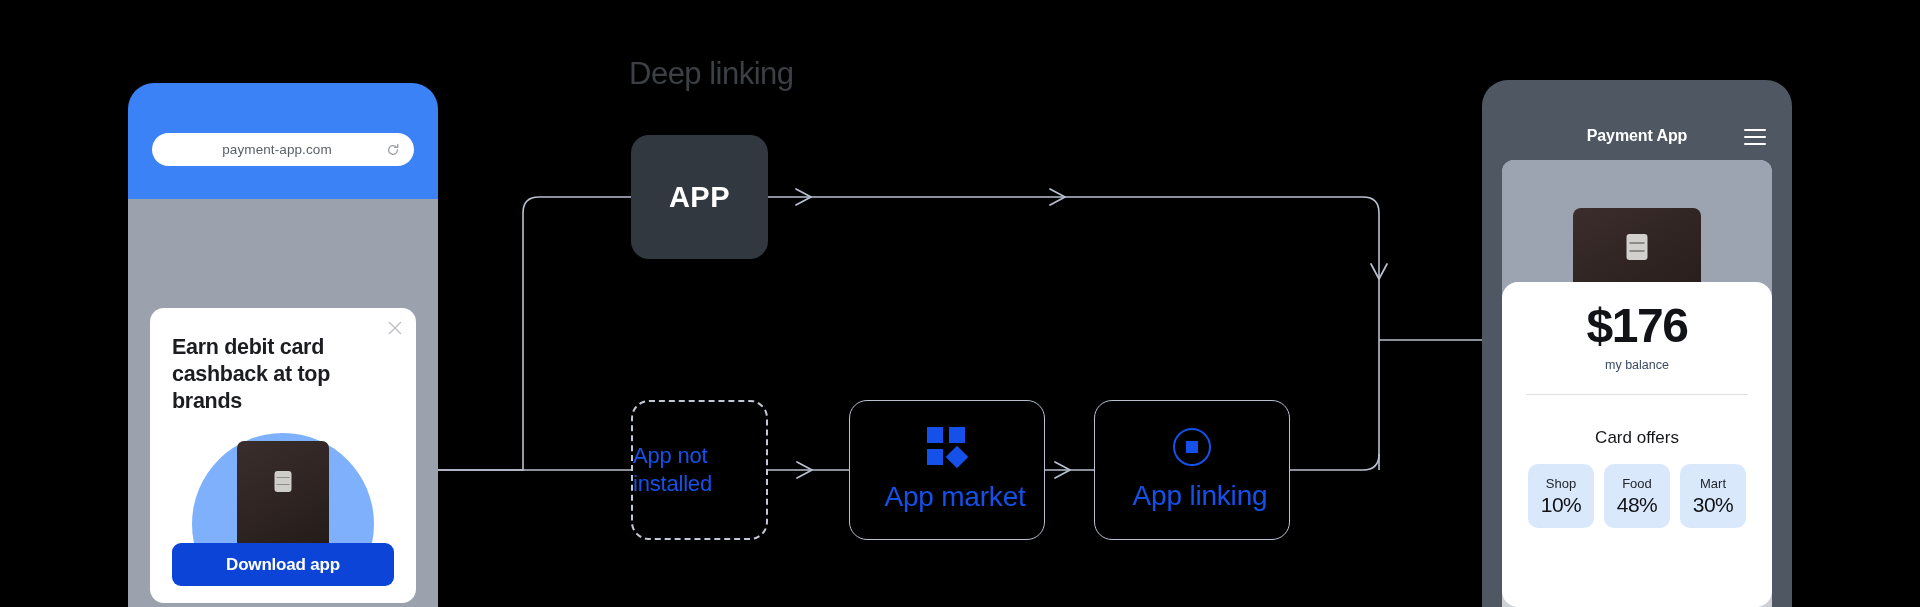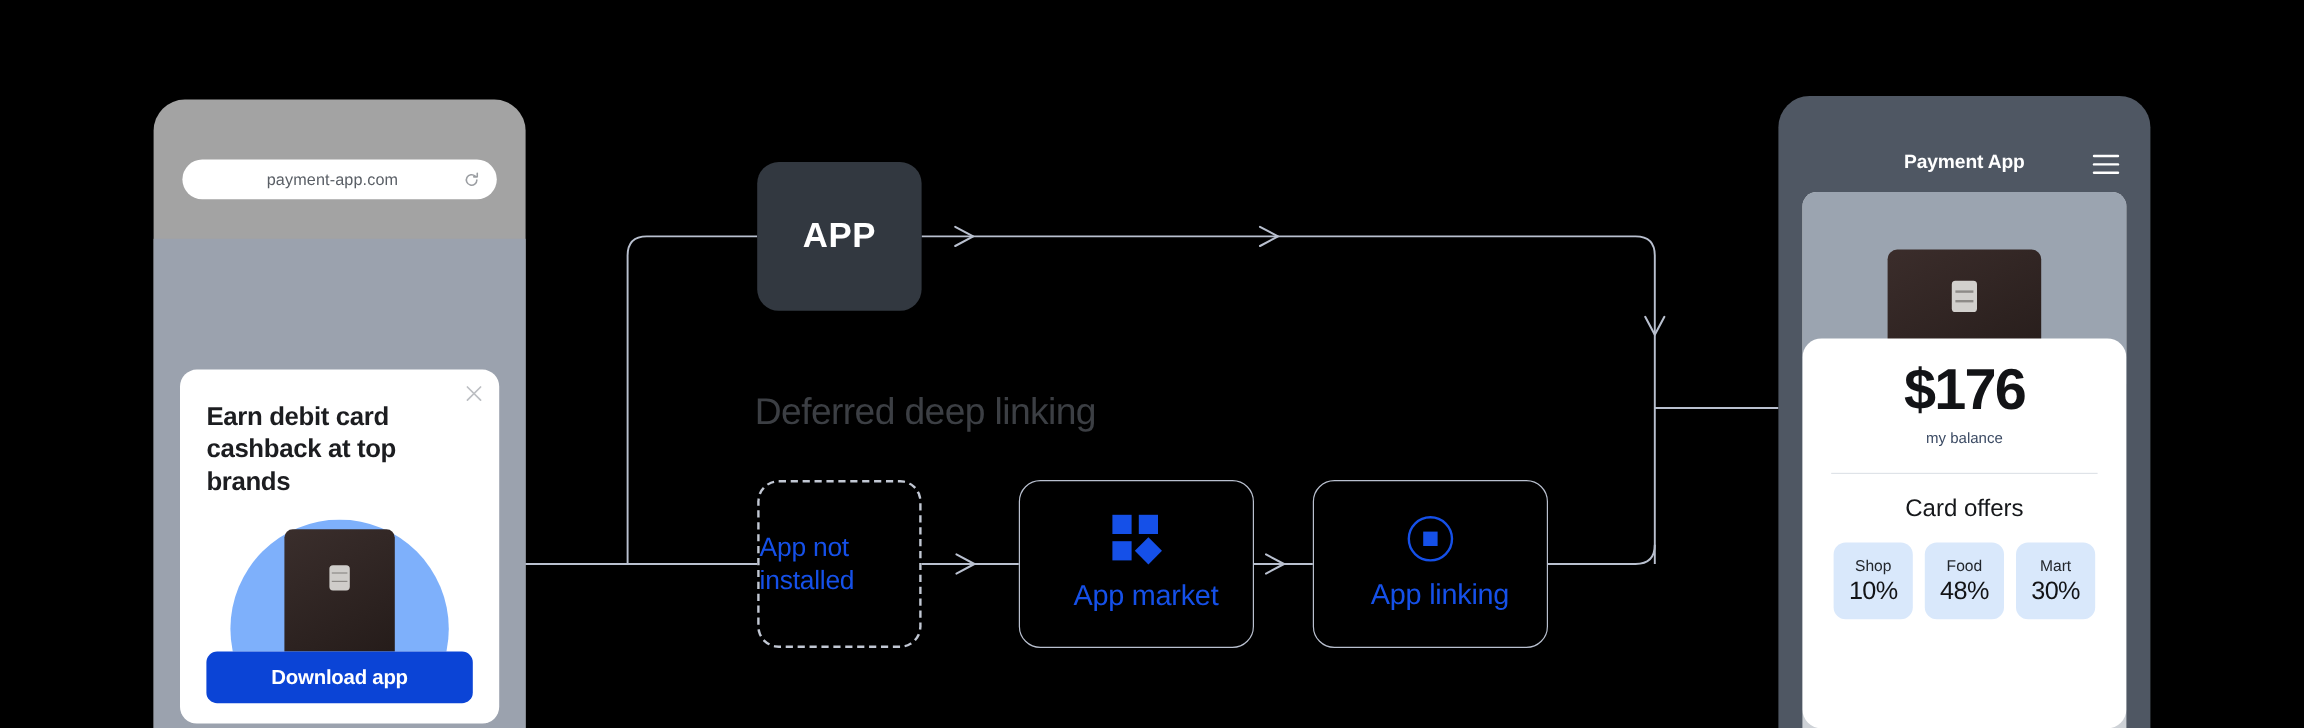--- a/index.html
+++ b/index.html
@@ -8,21 +8,21 @@
     background: #000000;
     font-family: "Liberation Sans", sans-serif;
     overflow: hidden;
   }
   .stage { position: relative; width: 1920px; height: 607px; background: #000; }
 
   
   .phone-left {
     position: absolute; left: 128px; top: 83px;
     width: 310px; height: 524px;
-    background: #a3a3a3;
+    background: #3b82f6;
     border-radius: 26px 26px 0 0;
   }
   .browser-bar {
     position: absolute; left: 24px; top: 50px;
     width: 262px; height: 33px;
     background: #ffffff;
     border-radius: 17px;
     display: flex; align-items: center; justify-content: center;
     gap: 8px;
   }
@@ -154,21 +154,21 @@
     text-align: center; font-size: 48px; font-weight: 700;
     color: #121316; letter-spacing: -1.5px; line-height: 1.05;
   }
   .balance-label {
     text-align: center; font-size: 12.5px; color: #3b4a63; margin-top: 7px;
   }
   .divider {
     margin: 22px 24px 0 24px; height: 1px; background: #dfe3e8;
   }
   .offers-title {
-    text-align: center; font-size: 20px; color: #15171a; margin-top: 18px;
+    text-align: center; font-size: 17px; color: #15171a; margin-top: 33px;
     font-weight: 400;
   }
   .offers-row {
     display: flex; justify-content: center; gap: 10px; margin-top: 16px;
   }
   .offer {
     width: 66px; height: 64px; background: #d9e8fb; border-radius: 10px;
     display: flex; flex-direction: column; align-items: center; justify-content: center;
     gap: 2px;
   }
@@ -210,21 +210,21 @@
     display: flex; flex-direction: column; align-items: center; justify-content: center;
     gap: 14px;
   }
   .node-install {
     position: absolute; left: 1094px; top: 400px;
     width: 196px; height: 140px;
     border: 1.3px solid #b9c0cf; border-radius: 18px;
     display: flex; flex-direction: column; align-items: center; justify-content: center;
     gap: 14px;
   }
-  .node-label { font-size: 24px; color: #1550e8; letter-spacing: -0.2px; margin-left: 16px; }
+  .node-label { font-size: 28px; color: #1550e8; letter-spacing: -0.2px; margin-left: 16px; }
 
   .icon-market { width: 40px; height: 40px; position: relative; }
   .icon-market i {
     position: absolute; width: 16px; height: 16px; background: #1550e8; display: block;
   }
   .icon-market i.tl { left: 0; top: 0; }
   .icon-market i.tr { left: 22px; top: 0; }
   .icon-market i.bl { left: 0; top: 22px; }
   .icon-market i.br { left: 22px; top: 22px; transform: rotate(45deg); }
 
@@ -259,21 +259,21 @@
 
     <g fill="none" stroke="#b9c0cf" stroke-width="1.7" stroke-linecap="round" stroke-linejoin="round">
       <polyline points="796,189 811,197 796,205"></polyline>
       <polyline points="1050,189 1065,197 1050,205"></polyline>
       <polyline points="1371,264 1379,279 1387,264"></polyline>
       <polyline points="797,462 812,470 797,478"></polyline>
       <polyline points="1055,462 1070,470 1055,478"></polyline>
     </g>
   </svg>
 
-  <div class="section-label label-deferred">Deferred deep linking</div>
+  <div class="section-label label-deep">Deep linking</div>
 
   <div class="node-app">
     <span class="node-app-text">APP</span>
   </div>
 
   <div class="node-notinstalled">
     <span class="node-notinstalled-text">App not installed</span>
   </div>
 
   <div class="node-market">

